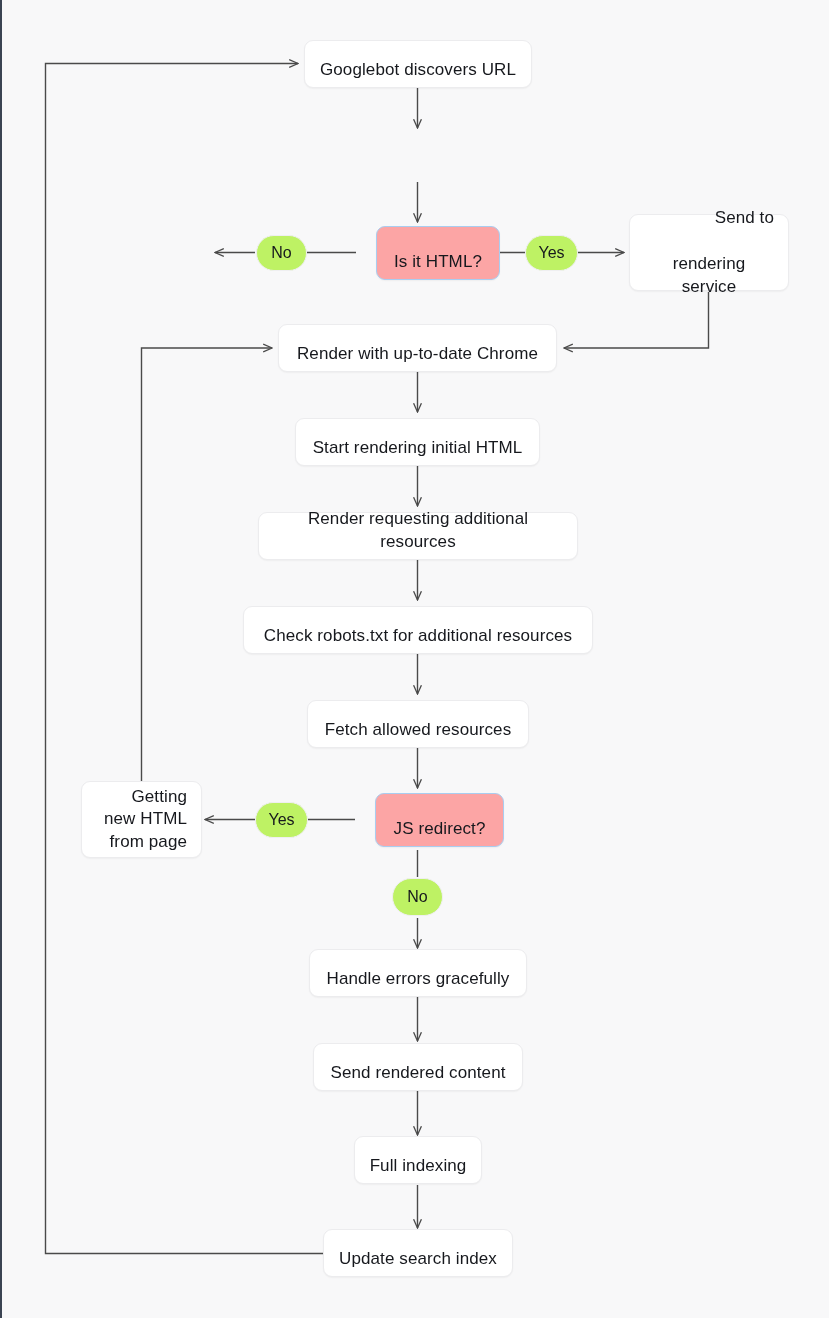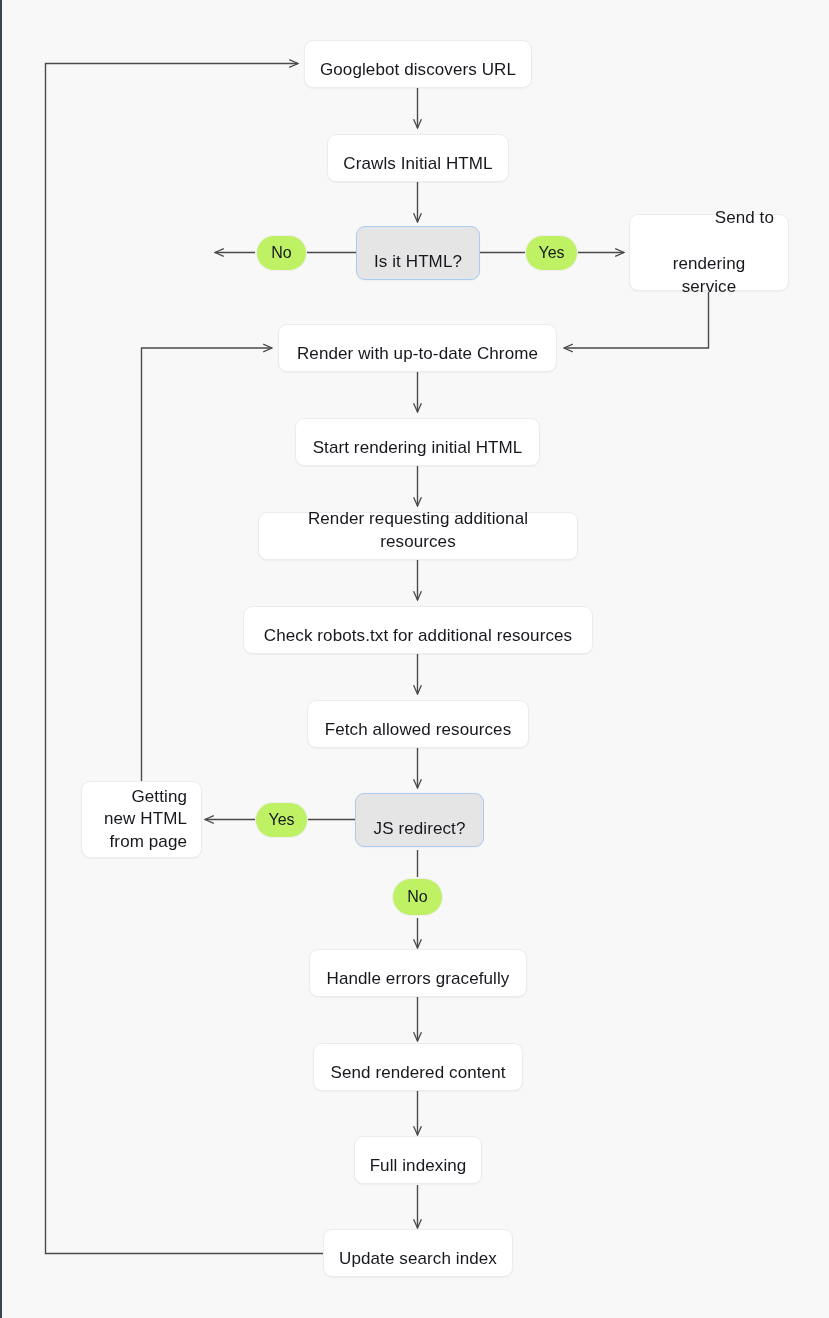--- a/index.html
+++ b/index.html
@@ -39,22 +39,23 @@
     line-height: 1.32;
     letter-spacing: 0.1px;
     display: flex;
     align-items: flex-end;
     justify-content: center;
     text-align: center;
     padding: 6px 14px;
     box-shadow: 0 1px 1.5px rgba(16, 20, 30, 0.045);
   }
   .node.decision {
-    background: #e5e5e5;
+    background: #fca5a5;
     border: 1px solid #a9cdf0;
+    margin-left: 20px;
   }
   .pill {
     position: absolute;
     box-sizing: border-box;
     background: #bef264;
     border: 1px solid #efeff1;
     border-radius: 999px;
     color: #16181d;
     font-size: 16px;
     display: flex;
@@ -113,23 +114,20 @@
       <path d="M 415.5 1185 L 415.5 1228" marker-end="url(#arrow)"></path>
 
       <path d="M 321 1253.5 L 43.5 1253.5 L 43.5 63.5 L 296 63.5" marker-end="url(#arrow)"></path>
     </g>
   </svg>
 
   <div class="node" style="left:302px; top:40px; width:228px; height:48px;">
     <span>Googlebot discovers URL</span>
   </div>
 
-  <div class="node" style="left:325px; top:134px; width:182px; height:48px;">
-    <span>Crawls Initial HTML</span>
-  </div>
 
   <div class="node decision" style="left:354px; top:226px; width:124px; height:54px;">
     <span>Is it HTML?</span>
   </div>
 
 
   <div class="node" style="left:627px; top:214px; width:160px; height:77px; flex-direction:column;gap:24px;">
     <span>Send to</span>
     <span>rendering service</span>
   </div>

